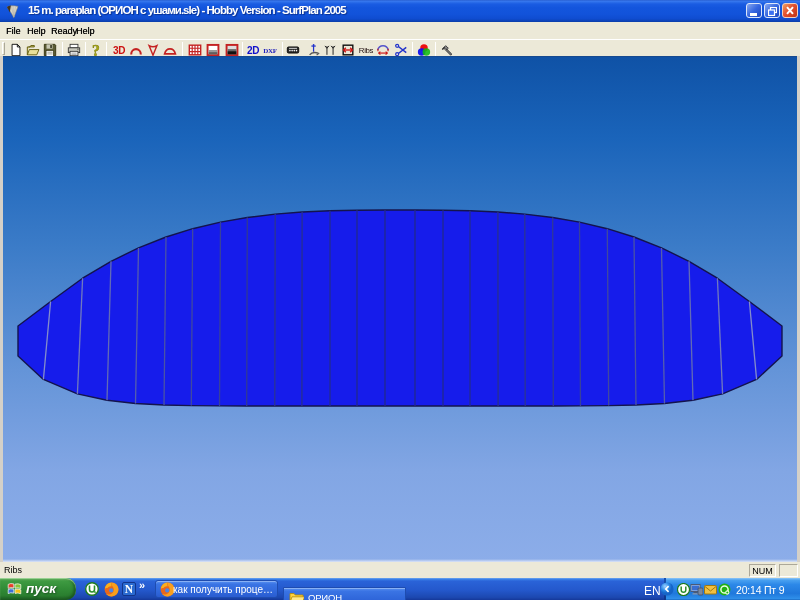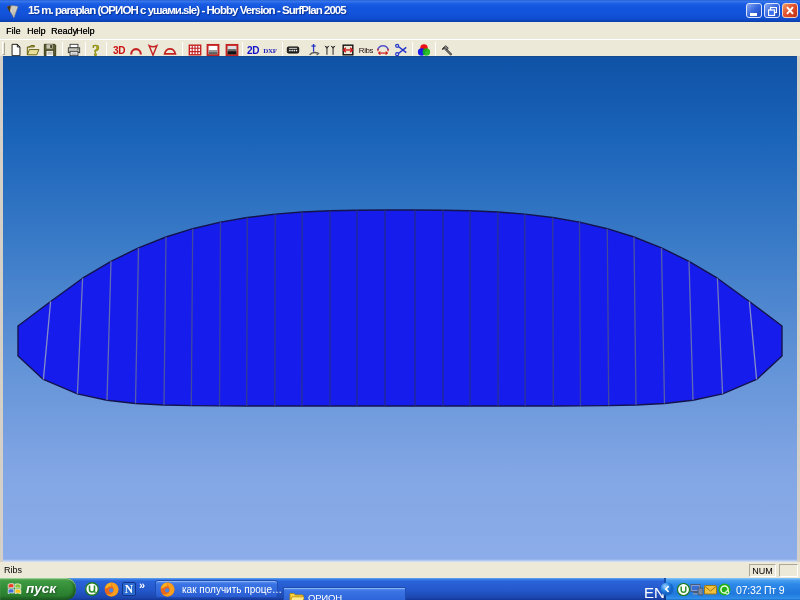--- a/index.html
+++ b/index.html
@@ -284,35 +284,35 @@
 
   <div class="abs" style="left:155px;top:2px;width:123px;height:18px;border-radius:3px;background:linear-gradient(180deg,#5b93f2 0%,#3a74e4 20%,#2f66da 70%,#2a5cd0 100%);box-shadow:inset 0 1px 0 #88b0f4;border:1px solid #1e4cb0">
     <div class="abs" style="left:4px;top:1px">
         <svg width="15" height="15" viewBox="0 0 15 15">
           <circle cx="7.5" cy="7.5" r="6.9" fill="#e8671c"></circle>
           <circle cx="7.2" cy="8.4" r="2.1" fill="#4a86e8"></circle>
           <path d="M7.5 0.6 C11.4 0.6 14.4 3.6 14.4 7.5 C14.4 11.4 11.3 14.4 7.5 14.4 C5.2 14.4 3.2 13.4 1.9 11.8 C4.4 13 7.4 12.4 8.9 10.4 C10.3 8.5 9.9 5.7 8.4 4.2 C7.6 3.3 7.2 1.8 7.5 0.6 Z" fill="#f89f1e"></path>
           <path d="M0.9 6.8 C1.3 3.3 4.2 0.7 7.5 0.6 C6.9 1.9 7 3.2 7.8 4.3 C5.9 4 4.4 4.7 3.5 6.1 C2.7 5.7 1.7 6 0.9 6.8 Z" fill="#f8b01e"></path>
         </svg>
       </div>
-    <div class="abs" style="left:26px;top:3px;font-size:10px;color:#fff;white-space:nowrap">как получить проце…</div>
+    <div class="abs" style="left:17px;top:3px;font-size:10px;color:#fff;white-space:nowrap">как получить проце…</div>
   </div>
   <div class="abs" style="left:283px;top:9px;width:123px;height:18px;border-radius:1px;background:linear-gradient(180deg,#5b93f2 0%,#3a74e4 20%,#2f66da 70%,#2a5cd0 100%);box-shadow:inset 0 1px 0 #88b0f4;border:1px solid #1e4cb0">
     <div class="abs" style="left:5px;top:2.5px">
         <svg width="15" height="13" viewBox="0 0 15 13">
           <path d="M1 11.5V2.5h4l1.2 1.5H14v7.5z" fill="#ffd23e" stroke="#b88a00" stroke-width="0.8"></path>
           <path d="M1 11.5L3 5.8h12.5L13.5 11.5z" fill="#ffe88a" stroke="#b88a00" stroke-width="0.8"></path>
         </svg>
       </div>
     <div class="abs" style="left:24px;top:4px;font-size:9.5px;color:#fff;letter-spacing:-0.2px">ОРИОН</div>
   </div>
 
   <div class="abs" style="left:666px;top:0;width:134px;height:22px;background:linear-gradient(180deg,#8ec6f8 0%,#48a0f0 10%,#2c88e8 30%,#1f78dc 70%,#3090ea 95%,#1560b8 100%)"></div>
   <div class="abs" style="left:664px;top:0;width:2px;height:22px;background:linear-gradient(180deg,#1a50b0,#0e3488)"></div>
-  <span class="abs" style="left:644px;top:6px;color:#fff;font-size:15px">EN</span>
+  <span class="abs" style="left:644px;top:6px;color:#fff;font-size:12px">EN</span>
   <div class="abs" style="left:660px;top:4px">
       <svg width="14" height="14" viewBox="0 0 14 14">
         <defs>
           <radialGradient id="chg" cx="35%" cy="30%">
             <stop offset="0%" stop-color="#9fd0ff"></stop>
             <stop offset="60%" stop-color="#2f8de8"></stop>
             <stop offset="100%" stop-color="#1565c8"></stop>
           </radialGradient>
         </defs>
         <circle cx="7" cy="7" r="6.6" fill="url(#chg)"></circle>
@@ -340,13 +340,13 @@
         <path d="M1 3.5 6.5 8 12 3.5" fill="none" stroke="#a07810" stroke-width="1"></path>
       </svg>
     </div>
   <div class="abs" style="left:718px;top:4.5px">
       <svg width="13" height="13" viewBox="0 0 13 13">
         <circle cx="6.5" cy="6.5" r="6" fill="#22b014"></circle>
         <circle cx="6.5" cy="6.5" r="3.6" fill="none" stroke="#e8ffe0" stroke-width="1.5"></circle>
         <circle cx="9.3" cy="9.5" r="1.6" fill="#22b014" stroke="#e8ffe0" stroke-width="1.1"></circle>
       </svg>
     </div>
-  <span class="abs" style="left:736px;top:5.5px;color:#fff;font-size:10.5px;letter-spacing:-0.2px;white-space:nowrap">07:32 Пт 9</span>
+  <span class="abs" style="left:736px;top:5.5px;color:#fff;font-size:10.5px;letter-spacing:-0.2px;white-space:nowrap">20:14 Пт 9</span>
 </div>
 </body></html>

